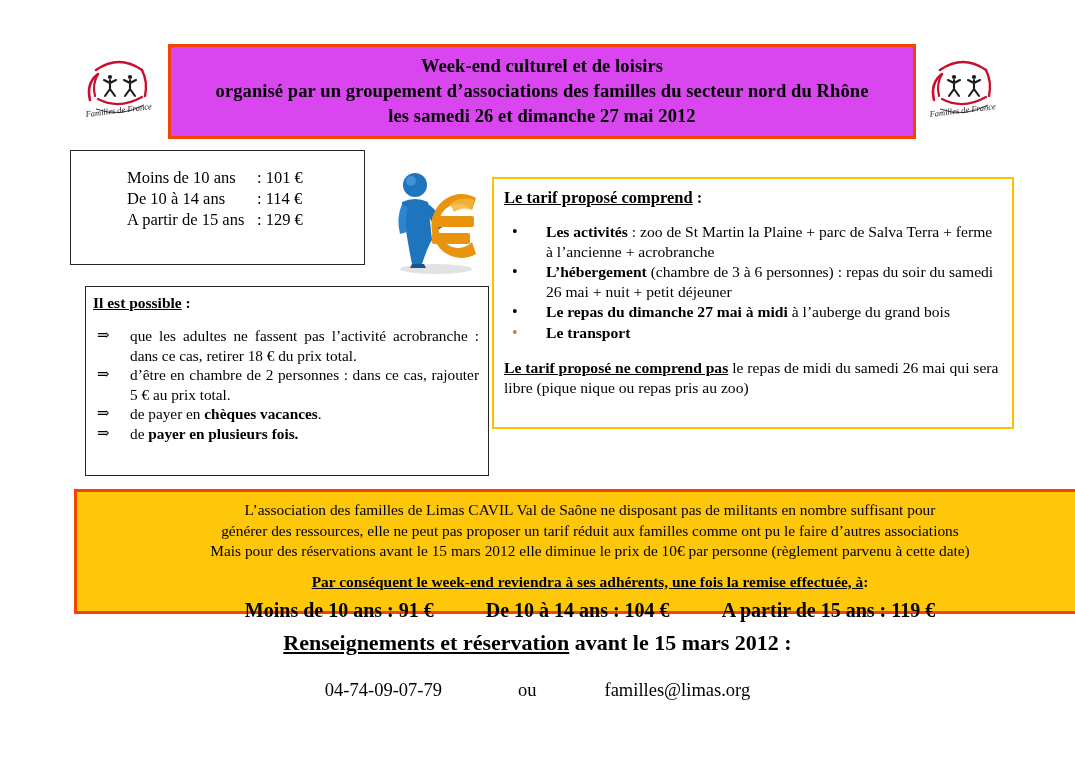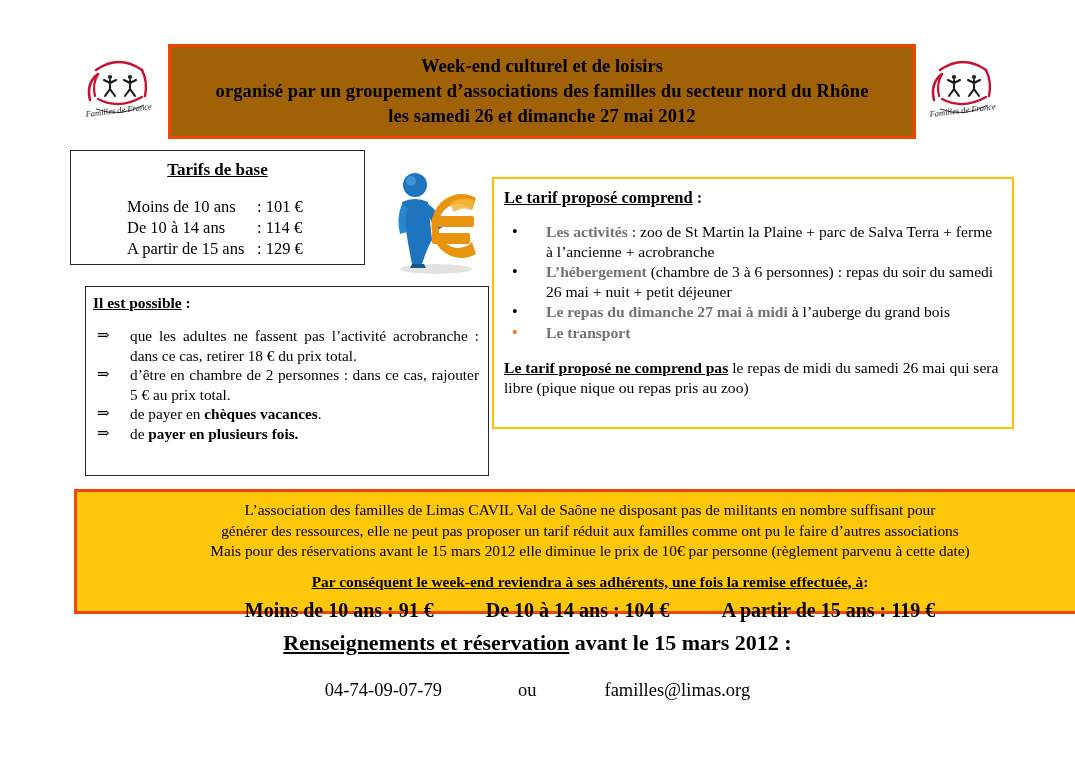--- a/index.html
+++ b/index.html
@@ -26,21 +26,21 @@
   .logo-right { left: 920px; top: 52px; }
   .logo svg { width: 100%; height: 100%; display: block; }
 
   
   .header-banner {
     position: absolute;
     left: 168px;
     top: 44px;
     width: 748px;
     height: 95px;
-    background: #a16207;
+    background: #d946ef;
     border: 3px solid #F04505;
     box-sizing: border-box;
     display: flex;
     flex-direction: column;
     align-items: center;
     justify-content: center;
     text-align: center;
   }
   .header-banner .hline {
     font-weight: bold;
@@ -119,21 +119,21 @@
   }
   .comprend-list li .bullet {
     position: absolute;
     left: 8px;
     top: 0;
     font-size: 16px;
     line-height: 19.5px;
   }
   .comprend-list li .bullet.black { color: #000000; }
   .comprend-list li .bullet.orange { color: #F07818; }
-  .hi { color: #737373; font-weight: bold; }
+  .hi { color: #000000; font-weight: bold; }
   .comprend-note {
     margin-top: 16px;
     font-size: 15.6px;
     line-height: 19.5px;
   }
   .comprend-note .strongu {
     font-weight: bold;
     text-decoration: underline;
     text-align: right;
   }
@@ -278,21 +278,20 @@
   </svg>
 </div>
 
 <div class="header-banner">
   <div class="hline">Week-end culturel et de loisirs</div>
   <div class="hline">organisé par un groupement d’associations des familles du secteur nord du Rhône</div>
   <div class="hline">les samedi 26 et dimanche 27 mai 2012</div>
 </div>
 
 <div class="tarifs-box">
-  <div class="tarifs-title">Tarifs de base</div>
   <div class="tarifs-rows">
     <div class="row">
       <span class="lbl">Moins de 10 ans</span>
       <span class="val">: 101 €</span>
     </div>
     <div class="row">
       <span class="lbl">De 10 à 14 ans</span>
       <span class="val">: 114 €</span>
     </div>
     <div class="row">

